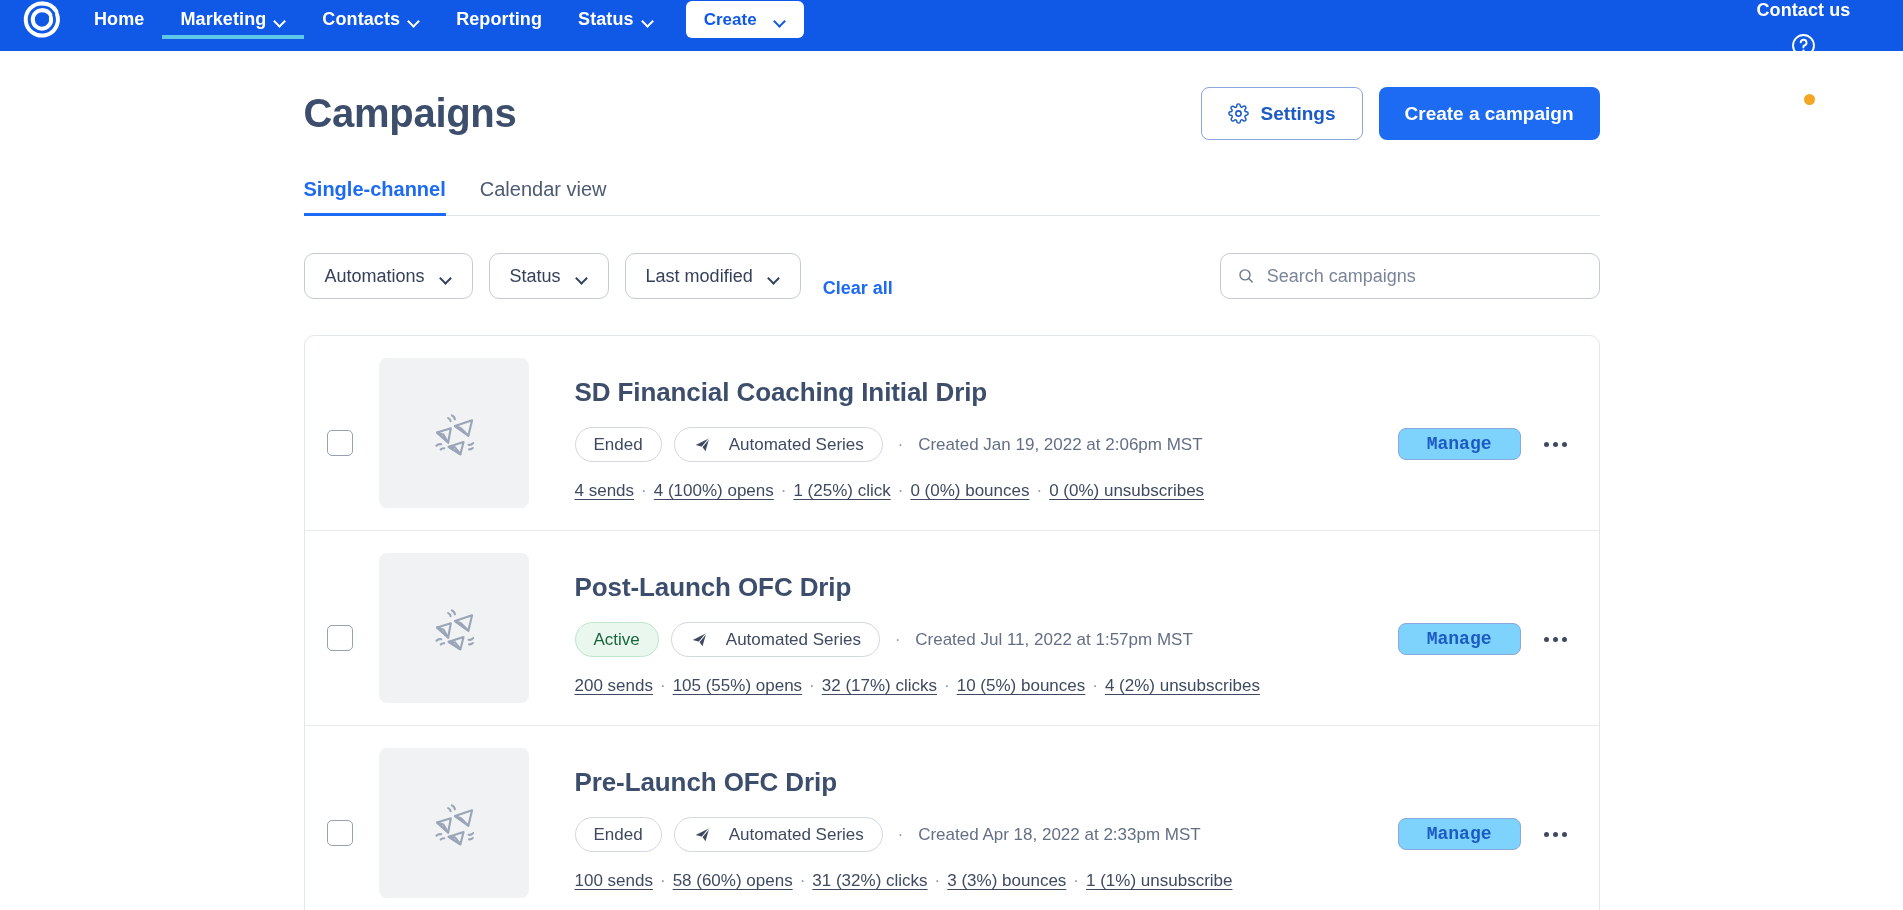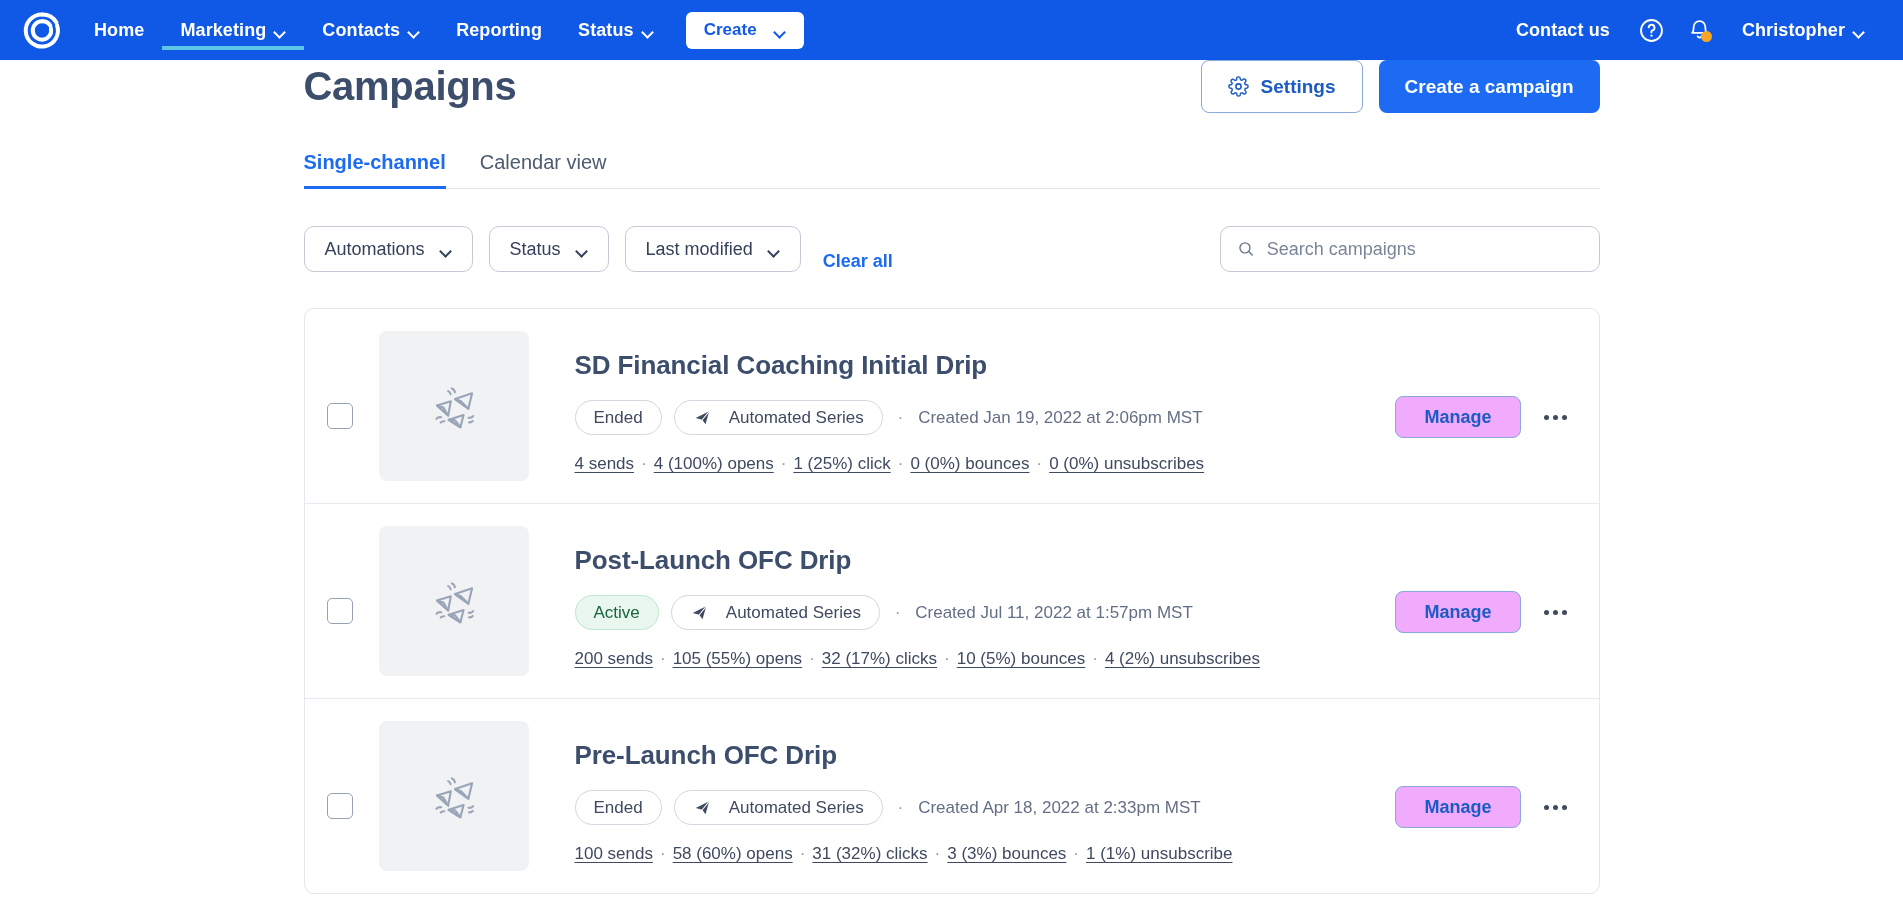--- a/index.html
+++ b/index.html
@@ -7,24 +7,24 @@
     width: 1903px;
     height: 910px;
     overflow: hidden;
     background: #ffffff;
     font-family: "Liberation Sans", sans-serif;
     -webkit-font-smoothing: antialiased;
   }
 
   
   .topnav {
-    height: 60px;
+    height: 51px;
     background: #1059e7;
     display: flex;
-    align-items: center;
+    align-items: flex-start;
     position: relative;
   }
   .nav-left { display: flex; align-items: stretch; }
   .logo-wrap {
     width: 76px;
     display: flex;
     align-items: center;
     justify-content: center;
     padding-left: 8px;
   }
@@ -79,20 +79,21 @@
     align-items: center;
     gap: 18px;
     cursor: pointer;
   }
   .nav-right {
     margin-left: auto;
     display: flex;
     align-items: center;
     gap: 0px;
     padding-right: 20px;
+    flex-direction: column;
   }
   .nav-right .nav-item { font-weight: 700; }
   .icon-btn {
     width: 48px; height: 48px;
     display: flex; align-items: center; justify-content: center;
     cursor: pointer;
     position: relative;
   }
   .bell-dot {
     position: absolute;
@@ -108,20 +109,21 @@
   }
   .content {
     width: 1600px;
     margin: 0 auto;
     padding-left: 152px;
     padding-right: 152px;
   }
   .title-row {
     display: flex;
     align-items: center;
+    padding-top: 36px;
   }
   .page-title {
     font-size: 40px;
     font-weight: 700;
     color: #3d4e6c;
     letter-spacing: -0.3px;
   }
   .title-actions {
     margin-left: auto;
     display: flex;
@@ -340,28 +342,28 @@
   .stats .sep { text-decoration: none; color: #8d97aa; margin: 0 7px; }
   .row-actions {
     display: flex;
     align-items: center;
     gap: 18px;
     padding-top: 22px;
     flex: none;
     margin-left: 20px;
   }
   .btn-manage {
-    height: 42px;
+    height: 32px;
     border: 1px solid #8aa7de;
     border-radius: 8px;
-    background: #f0abfc;
+    background: #7dd3fc;
     color: #1c5bc4;
     font-size: 18px;
     font-weight: 700;
-    font-family: Liberation Sans, sans-serif;
+    font-family: Liberation Mono, monospace;
     padding: 0 28px;
     cursor: pointer;
   }
   .kebab {
     width: 34px; height: 34px;
     display: flex; align-items: center; justify-content: center;
     gap: 4px;
     cursor: pointer;
   }
   .kebab i {

